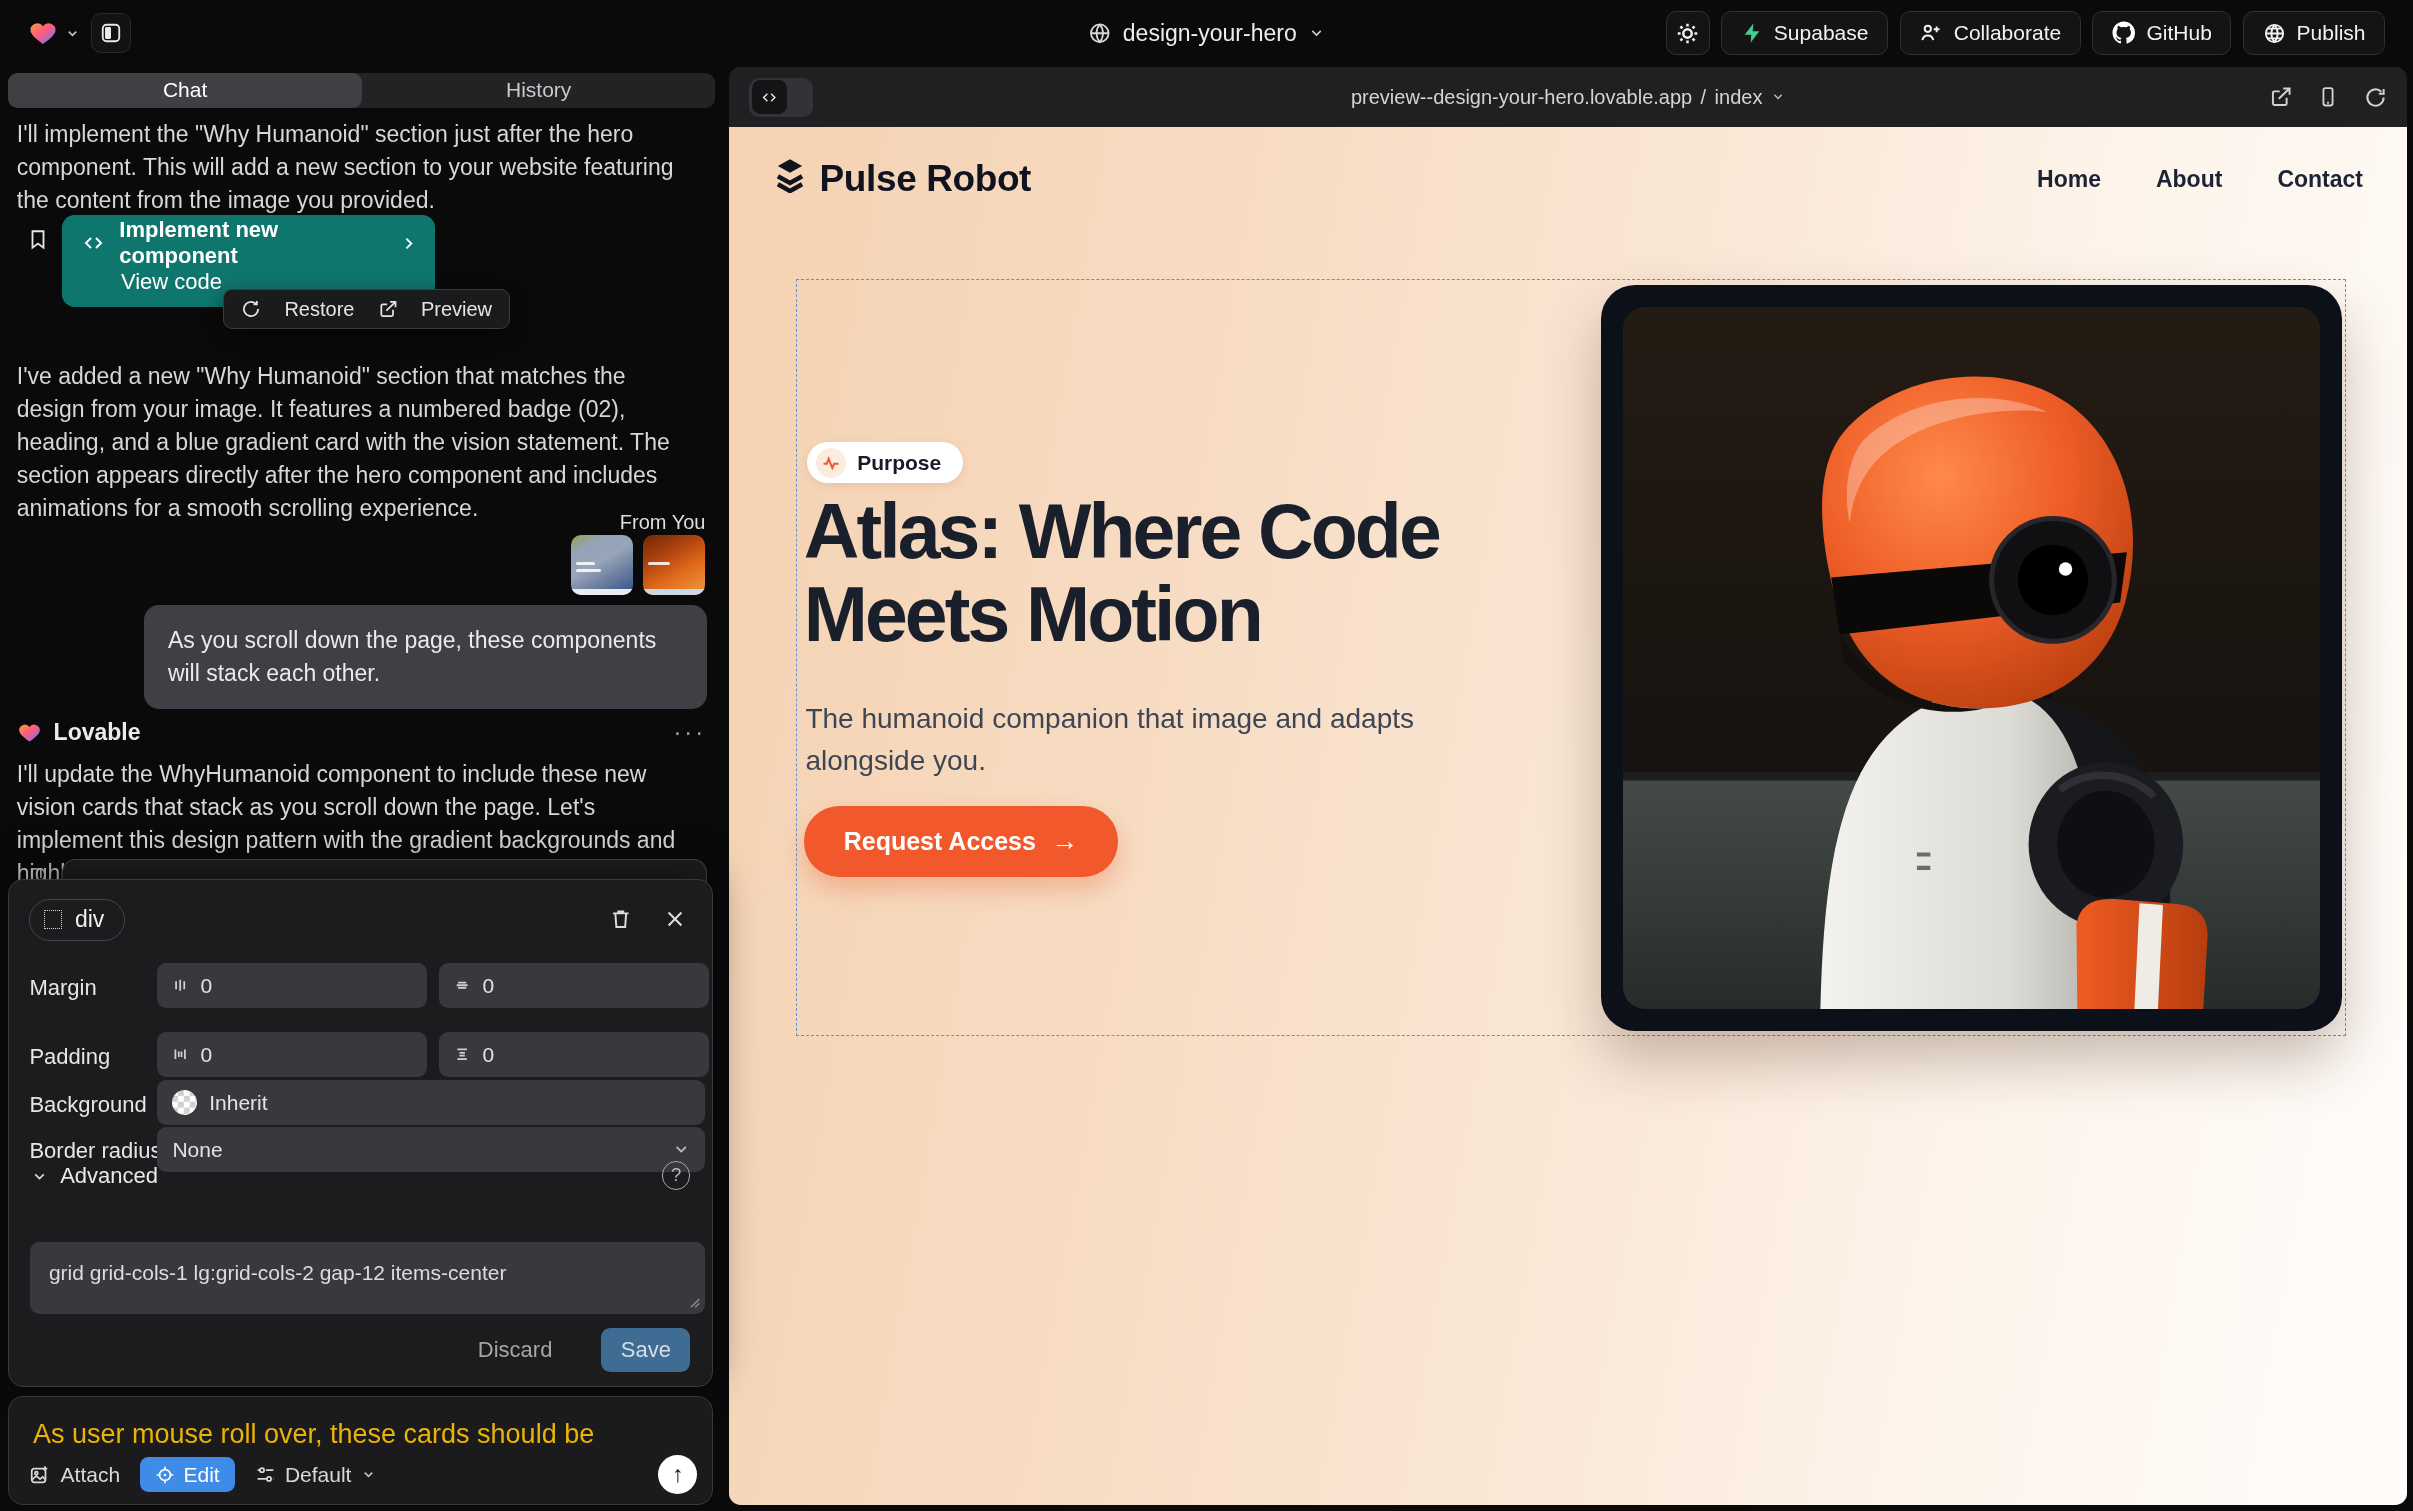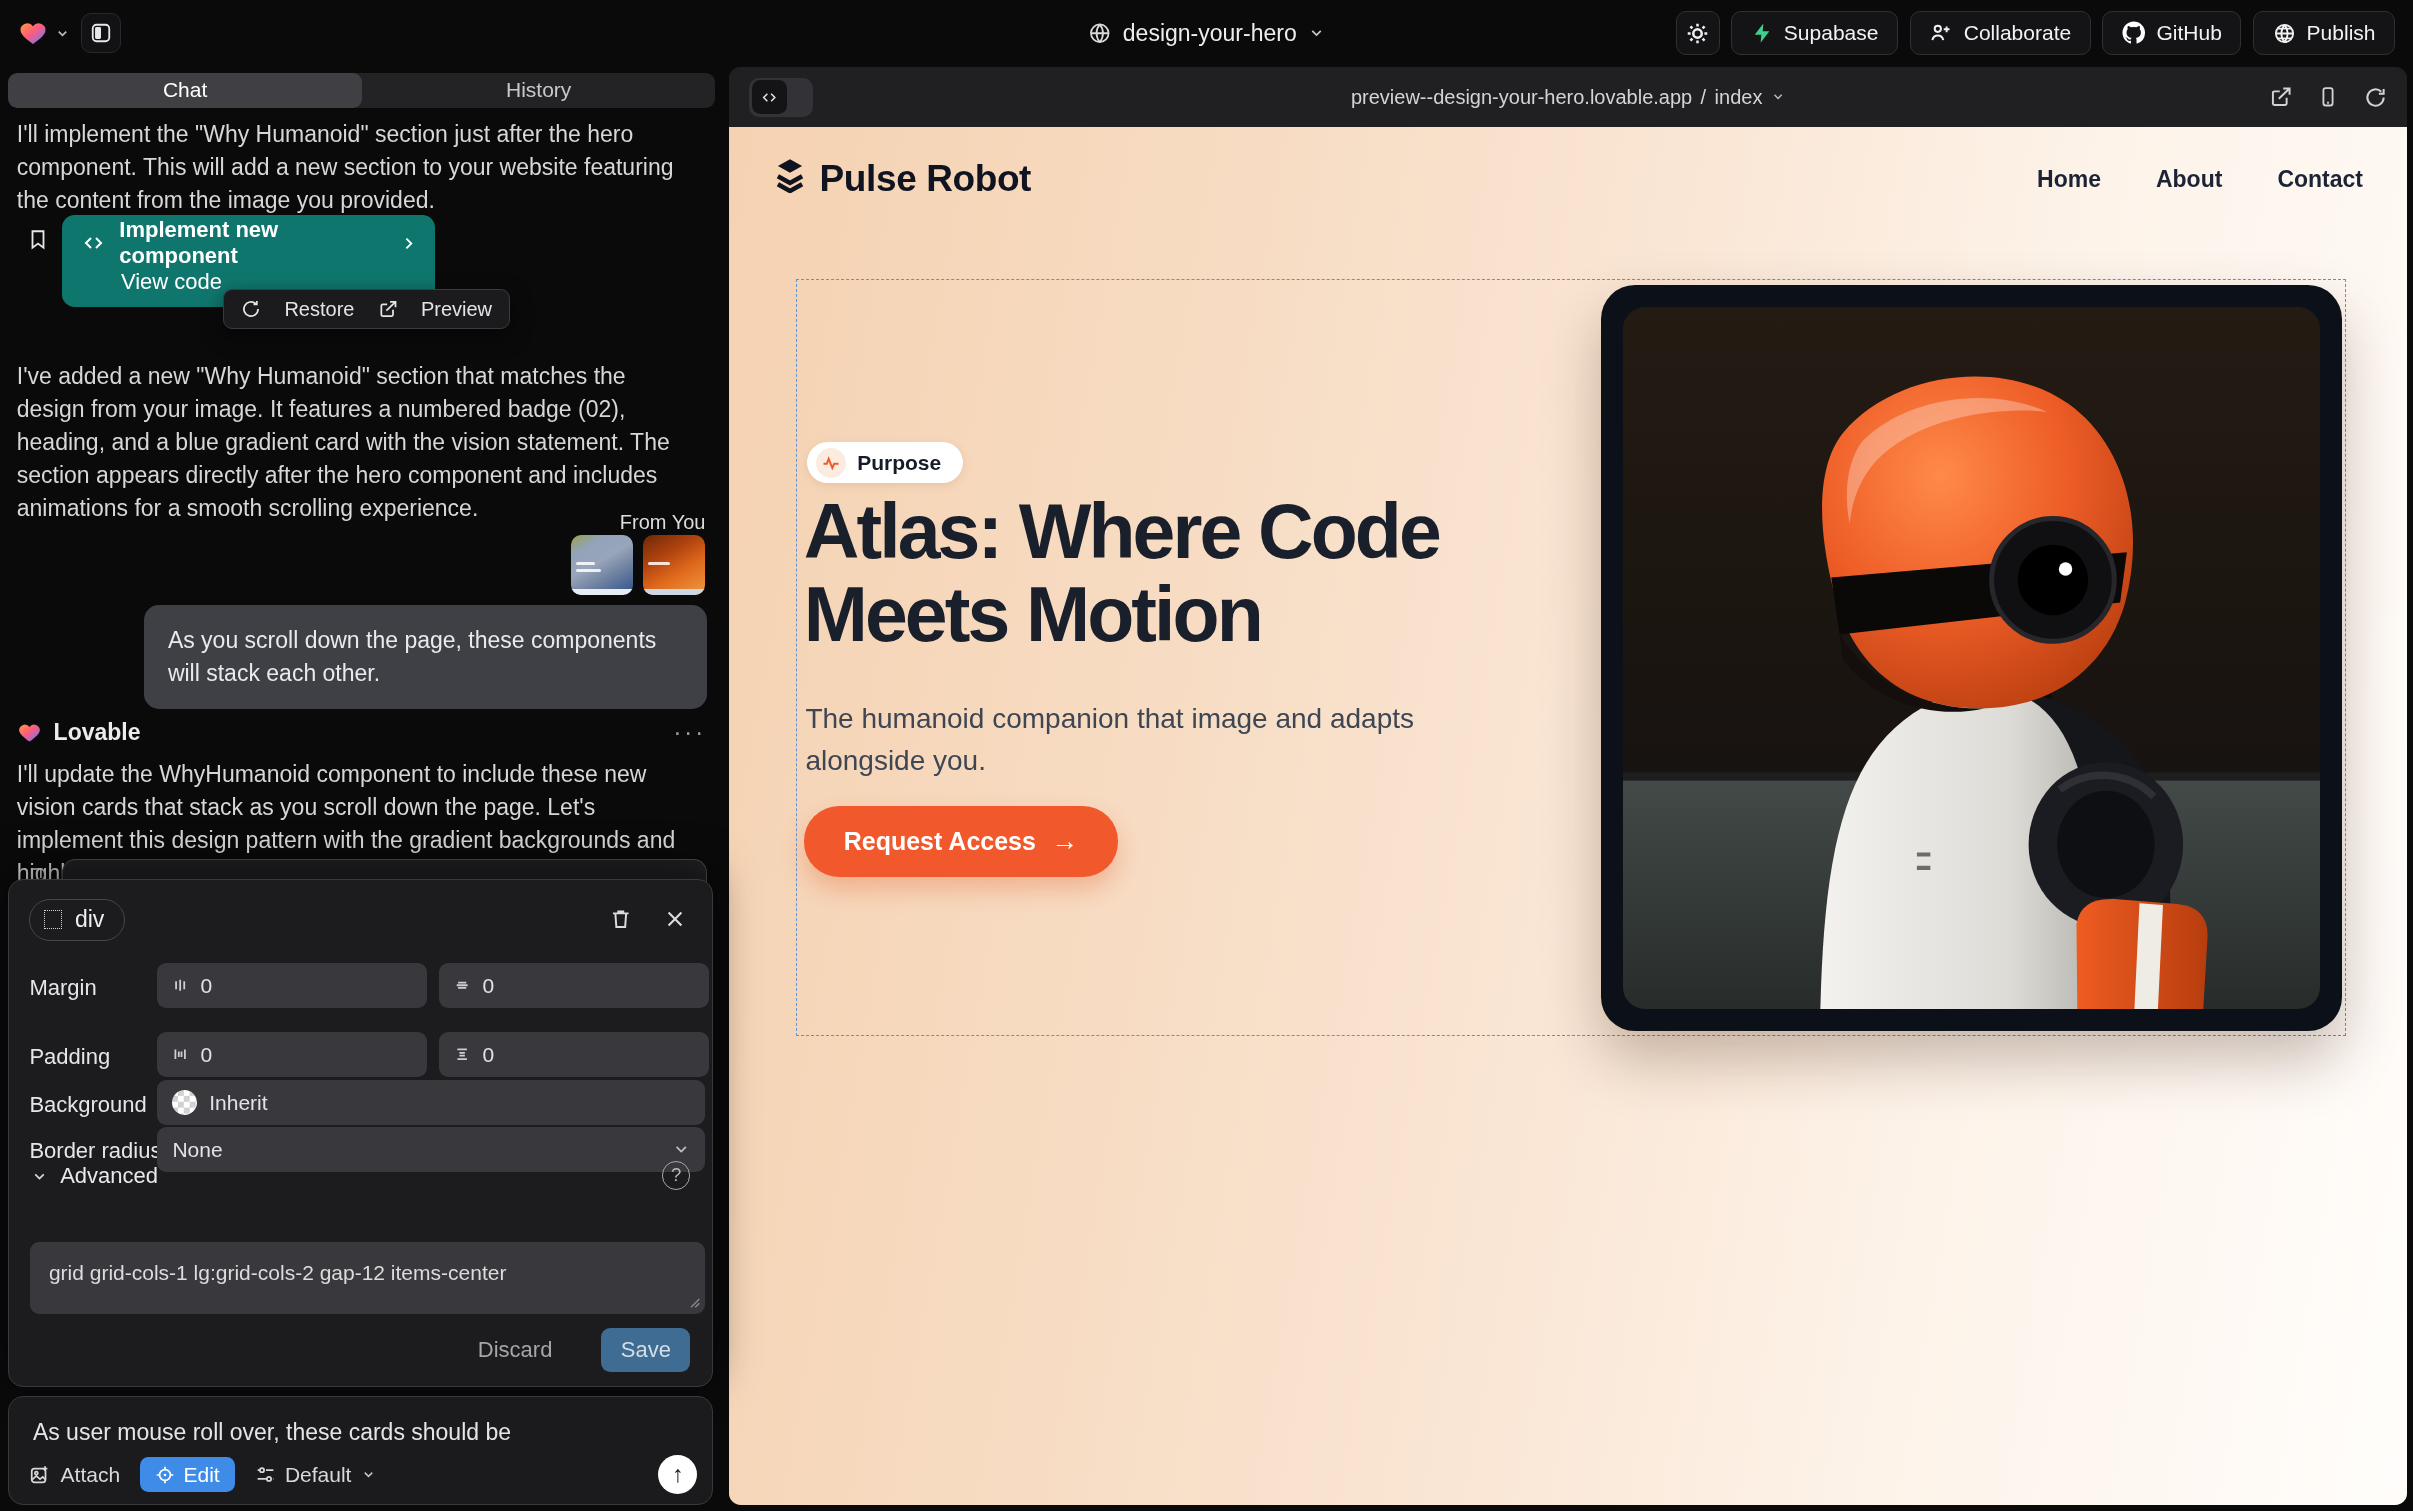--- a/index.html
+++ b/index.html
@@ -5,21 +5,21 @@
   * { box-sizing: border-box; margin: 0; padding: 0; }
   html,body { width:2413px; height:1512px; }
   body {
     position:relative; overflow:hidden; background:#0A0A0B;
     font-family:"Liberation Sans","DejaVu Sans",sans-serif; color:#E8E8E8;
     -webkit-font-smoothing:antialiased;
   }
   svg{display:block}
 
   
-  .topbar{position:absolute;top:0;left:0;right:0;height:66px;display:flex;align-items:center;padding:0 18px;background:#0A0A0B;}
+  .topbar{position:absolute;top:0;left:0;right:0;height:66px;display:flex;align-items:center;padding:0 28px;background:#0A0A0B;}
   .tb-left{display:flex;align-items:center;gap:11.8px}
   .heart-btn{display:flex;align-items:center;gap:6.7px;cursor:pointer}
   .panel-btn{width:40px;height:40px;border-radius:10px;display:flex;align-items:center;justify-content:center;background:#121214;border:0.8px solid #29292c}
   .tb-center{position:absolute;left:50%;top:33px;transform:translate(-50%,-50%);display:flex;align-items:center;gap:11.8px;font-size:23px;color:#EDEDED}
   .tb-right{margin-left:auto;display:flex;align-items:center;gap:11.8px}
   .tb-btn{height:44px;padding:0 18.5px;border:0.8px solid #303033;background:#141416;border-radius:10px;display:flex;align-items:center;gap:11px;font-size:21px;color:#F2F2F2;cursor:pointer}
   .tb-btn.icon-only{width:44px;padding:0;justify-content:center}
 
   
   .chat-panel{position:absolute;left:8.4px;top:66px;width:707px;height:1438px}
@@ -66,21 +66,21 @@
   .select-chev{margin-left:auto;color:#BFBFC2}
   .advanced-row{position:absolute;left:22px;top:1162px;display:flex;align-items:center;gap:11.8px;font-size:22px;color:#E9E9EB;cursor:pointer}
   .help-btn{position:absolute;right:22px;top:1161px;width:28.6px;height:28.6px;border:1.7px solid #A8A8AB;border-radius:50%;color:#B9B9BC;font-size:18.5px;display:flex;align-items:center;justify-content:center;cursor:pointer}
   .classes-area{position:absolute;left:21px;top:1241px;width:675px;height:72px;background:#39393D;border:none;border-radius:9.2px;resize:none;outline:none;padding:17px 18.5px;font-size:21px;color:#DCDCDE;font-family:inherit;line-height:1.3}
   .resize-handle{position:absolute;left:677px;top:1293px;width:15px;height:15px;color:#8c8c90;pointer-events:none}
   .discard-btn{position:absolute;right:160px;top:1329px;height:42px;display:flex;align-items:center;font-size:22px;color:#A6A6A9;cursor:pointer}
   .save-btn{position:absolute;right:22px;top:1327px;height:44px;width:89px;border-radius:9.2px;background:var(--save-blue,#3F6C92);color:#D3DEE8;font-size:22px;display:flex;align-items:center;justify-content:center;cursor:pointer}
 
   
   .composer{position:absolute;left:8.4px;top:1396px;width:705px;height:109px;background:#1B1B1E;border:0.8px solid #39393C;border-radius:15px;z-index:5}
-  .composer-text{position:absolute;left:23.5px;top:22px;right:23.5px;font-size:23px;color:#e5e5e5;outline:none}
+  .composer-text{position:absolute;left:23.5px;top:22px;right:23.5px;font-size:27px;color:#eab308;outline:none}
   .composer-row{position:absolute;left:20px;right:15px;bottom:10px;height:39px;display:flex;align-items:center;gap:20px}
   .c-item{display:flex;align-items:center;gap:9.2px;font-size:21px;color:#D8D8DA;cursor:pointer}
   .edit-pill{height:35px;padding:0 15px;border-radius:8.4px;background:var(--edit-blue,#3E8BE8);color:#fff;display:flex;align-items:center;gap:8.4px;font-size:21px;cursor:pointer}
   .send-btn{margin-left:auto;width:39px;height:39px;border-radius:50%;background:#FFFFFF;color:#151515;display:flex;align-items:center;justify-content:center;font-size:23px;font-weight:bold;cursor:pointer}
 
   
   .preview{position:absolute;left:729px;top:67px;width:1678px;height:1438px;border-radius:11.8px;overflow:hidden;background:#1F1F22}
   .p-topbar{position:relative;height:60px;background:#202023;display:flex;align-items:center;padding:0 20px}
   .code-toggle{width:64px;height:39px;background:#323237;border-radius:10px;position:relative;cursor:pointer}
   .code-toggle .half{position:absolute;left:2.5px;top:2.5px;width:35px;height:34px;background:#141417;border-radius:8.4px;display:flex;align-items:center;justify-content:center;color:#E8E8E8}

